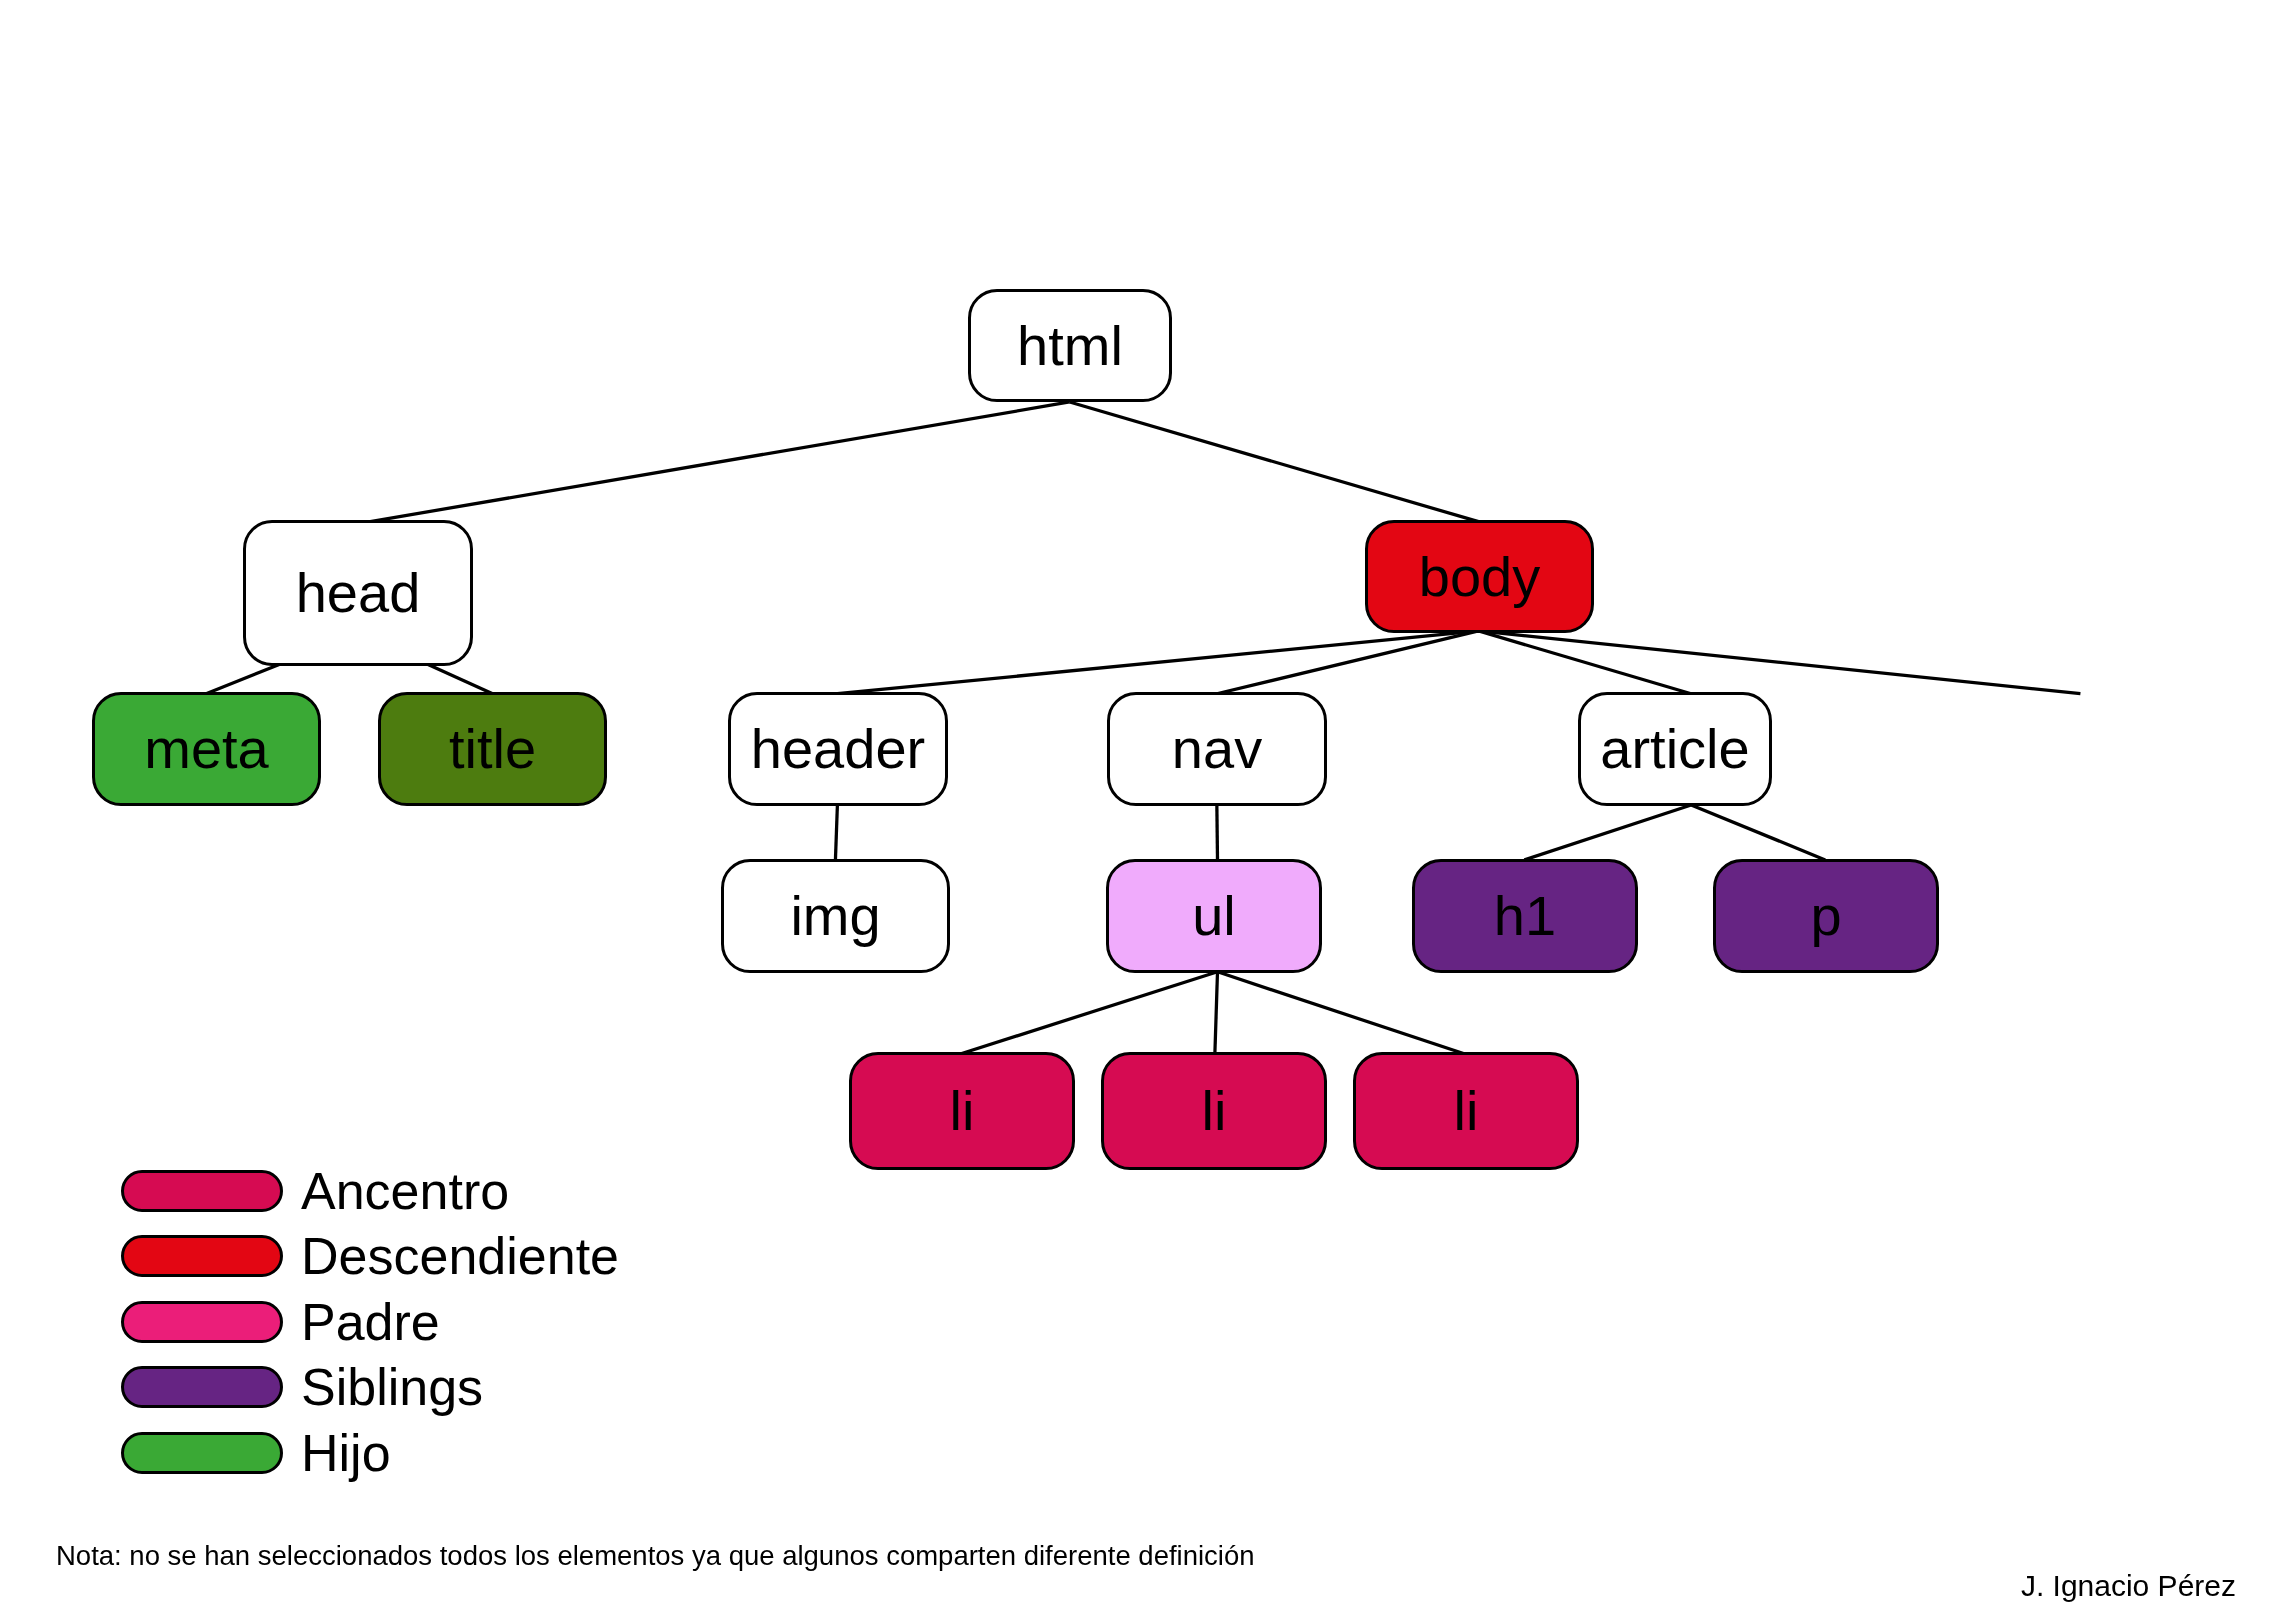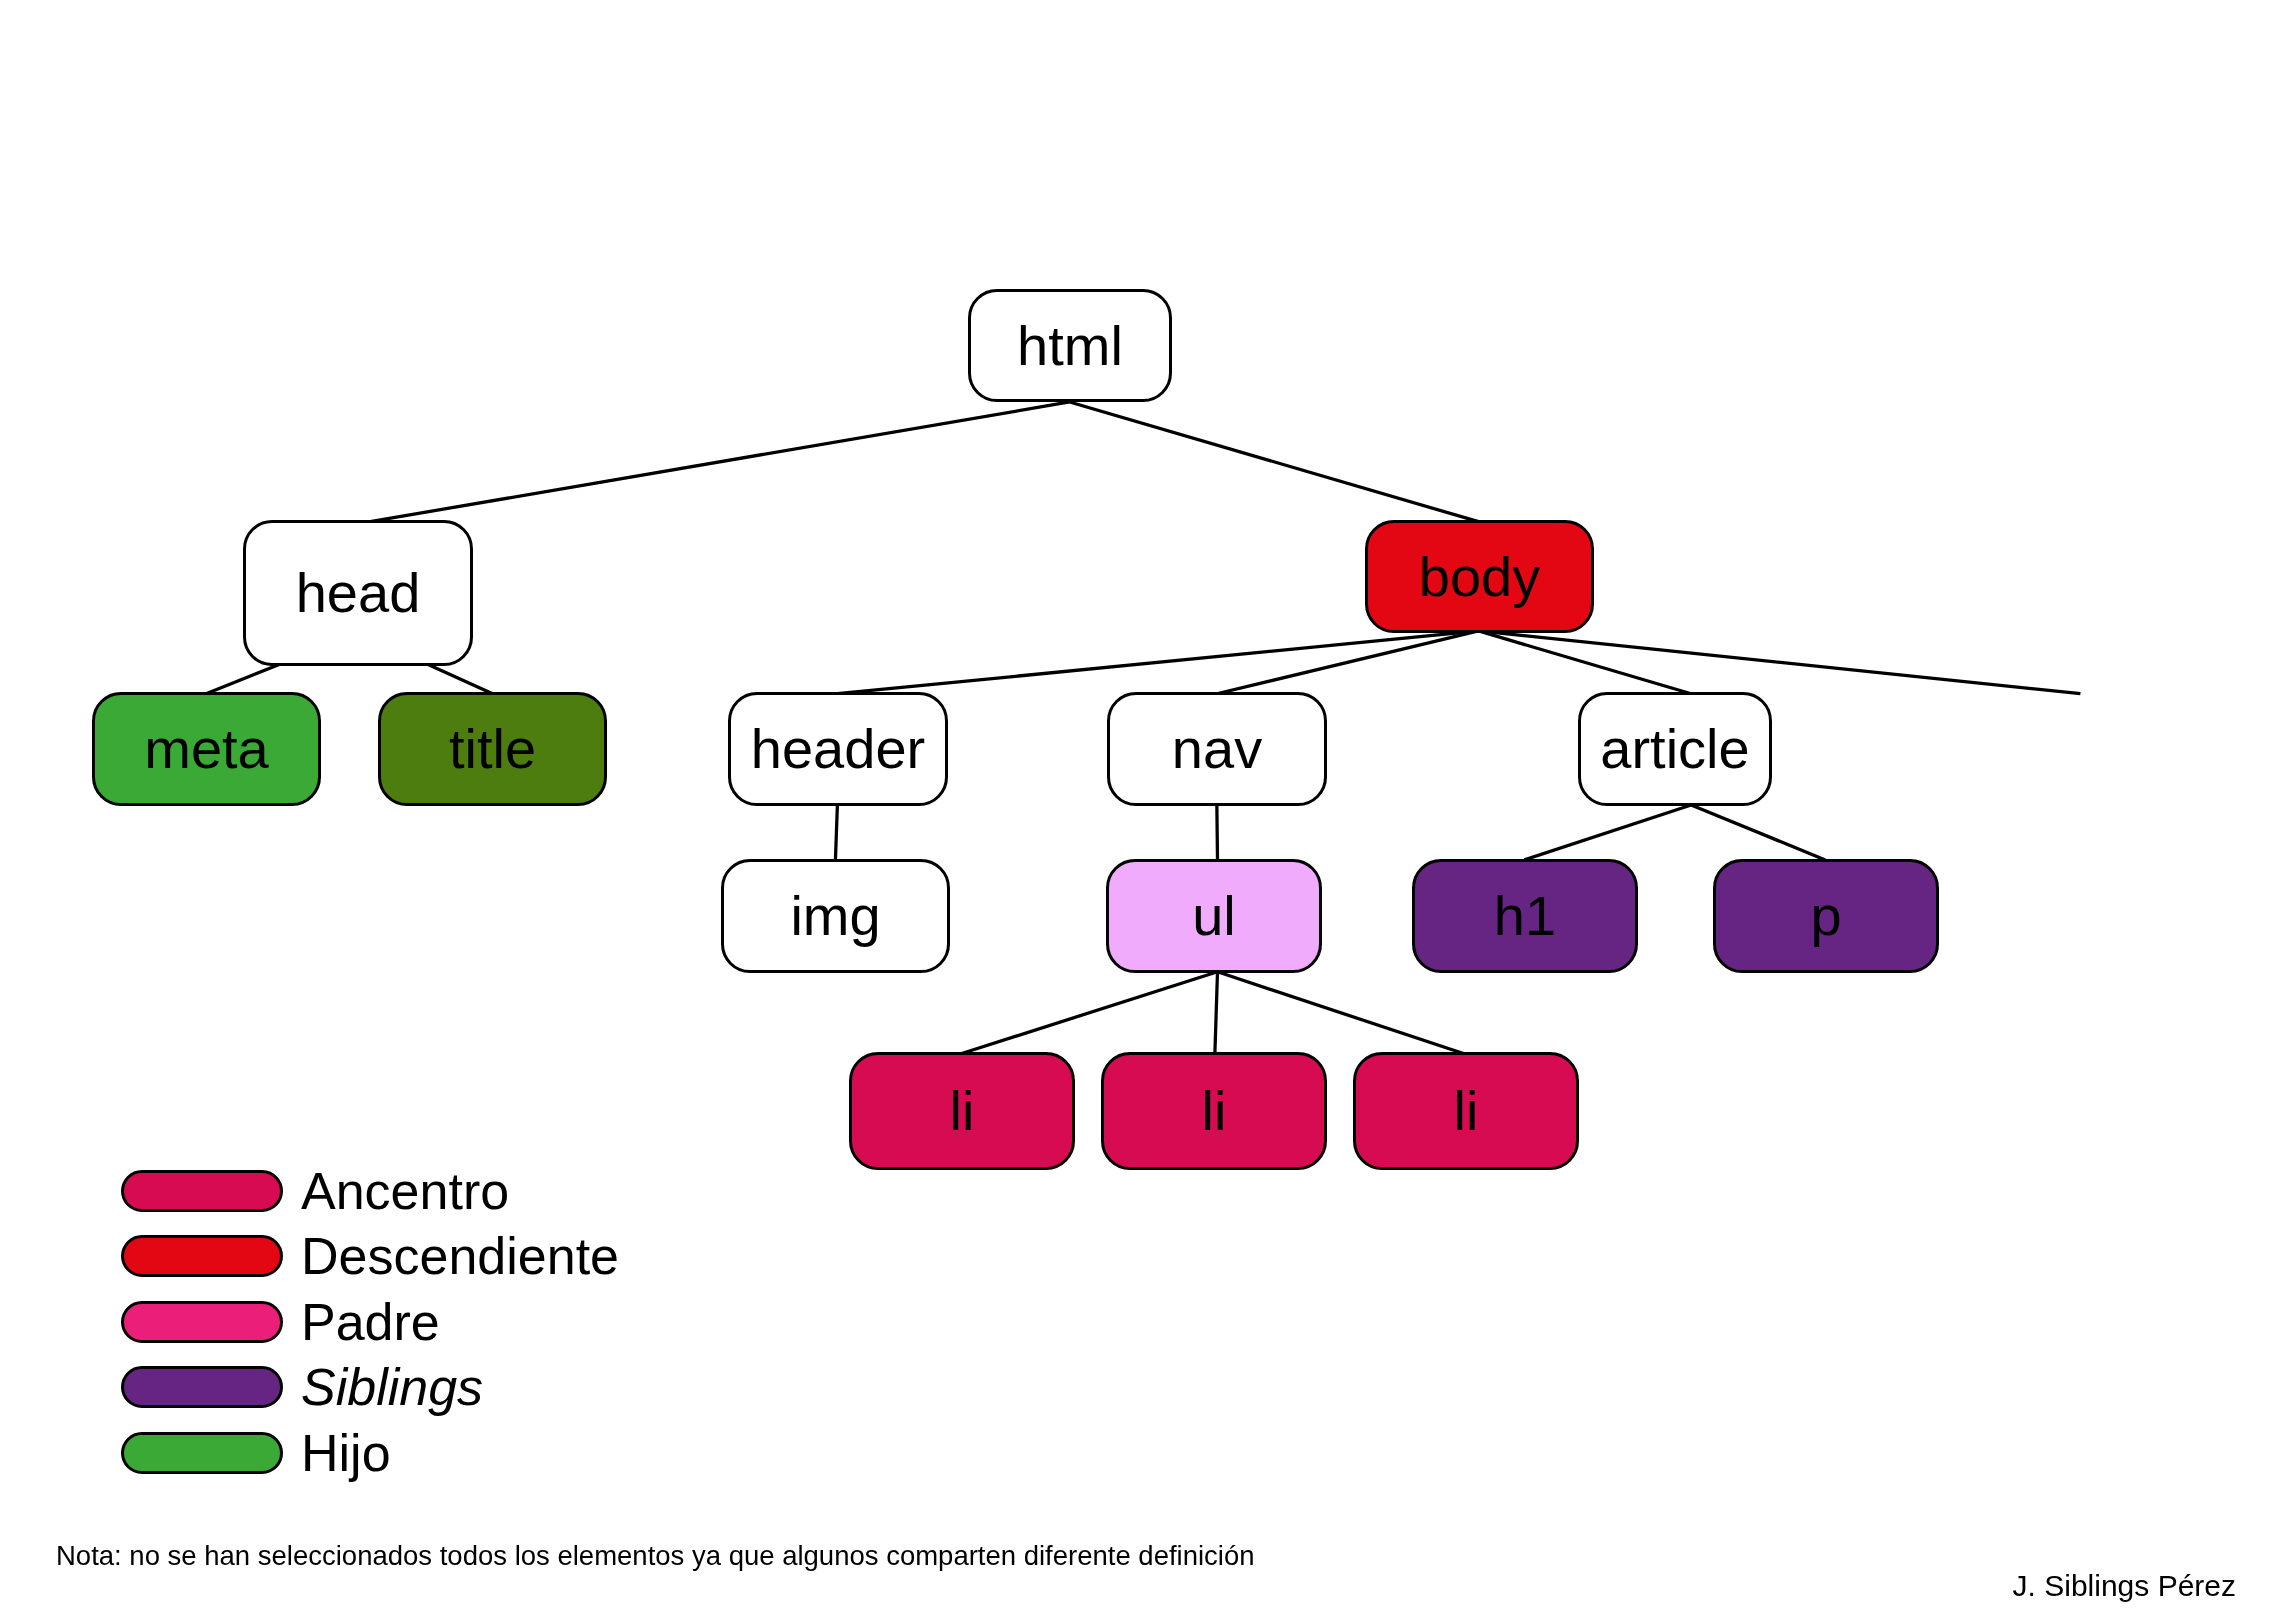--- a/index.html
+++ b/index.html
@@ -113,27 +113,27 @@
       <span class="legend-label">Ancentro</span>
     </div>
     <div class="legend-row" style="top:65px;">
       <span class="swatch" style="background: rgb(227, 6, 19);"></span>
       <span class="legend-label">Descendiente</span>
     </div>
     <div class="legend-row" style="top:131px;">
       <span class="swatch" style="background: rgb(235, 30, 121);"></span>
       <span class="legend-label">Padre</span>
     </div>
-    <div class="legend-row" style="top:196px;font-style:italic;">
+    <div class="legend-row" style="top:196px;">
       <span class="swatch" style="background: rgb(102, 36, 131);"></span>
       <span class="legend-label">Siblings</span>
     </div>
     <div class="legend-row" style="top:262px;">
       <span class="swatch" style="background: rgb(58, 169, 53);"></span>
       <span class="legend-label">Hijo</span>
     </div>
   </div>
 
   <div class="note">Nota: no se han seleccionados todos los elementos ya que algunos comparten diferente definición</div>
-  <div class="author">J. Siblings Pérez</div>
+  <div class="author">J. Ignacio Pérez</div>
 
 </div>
 
 
 </body></html>

